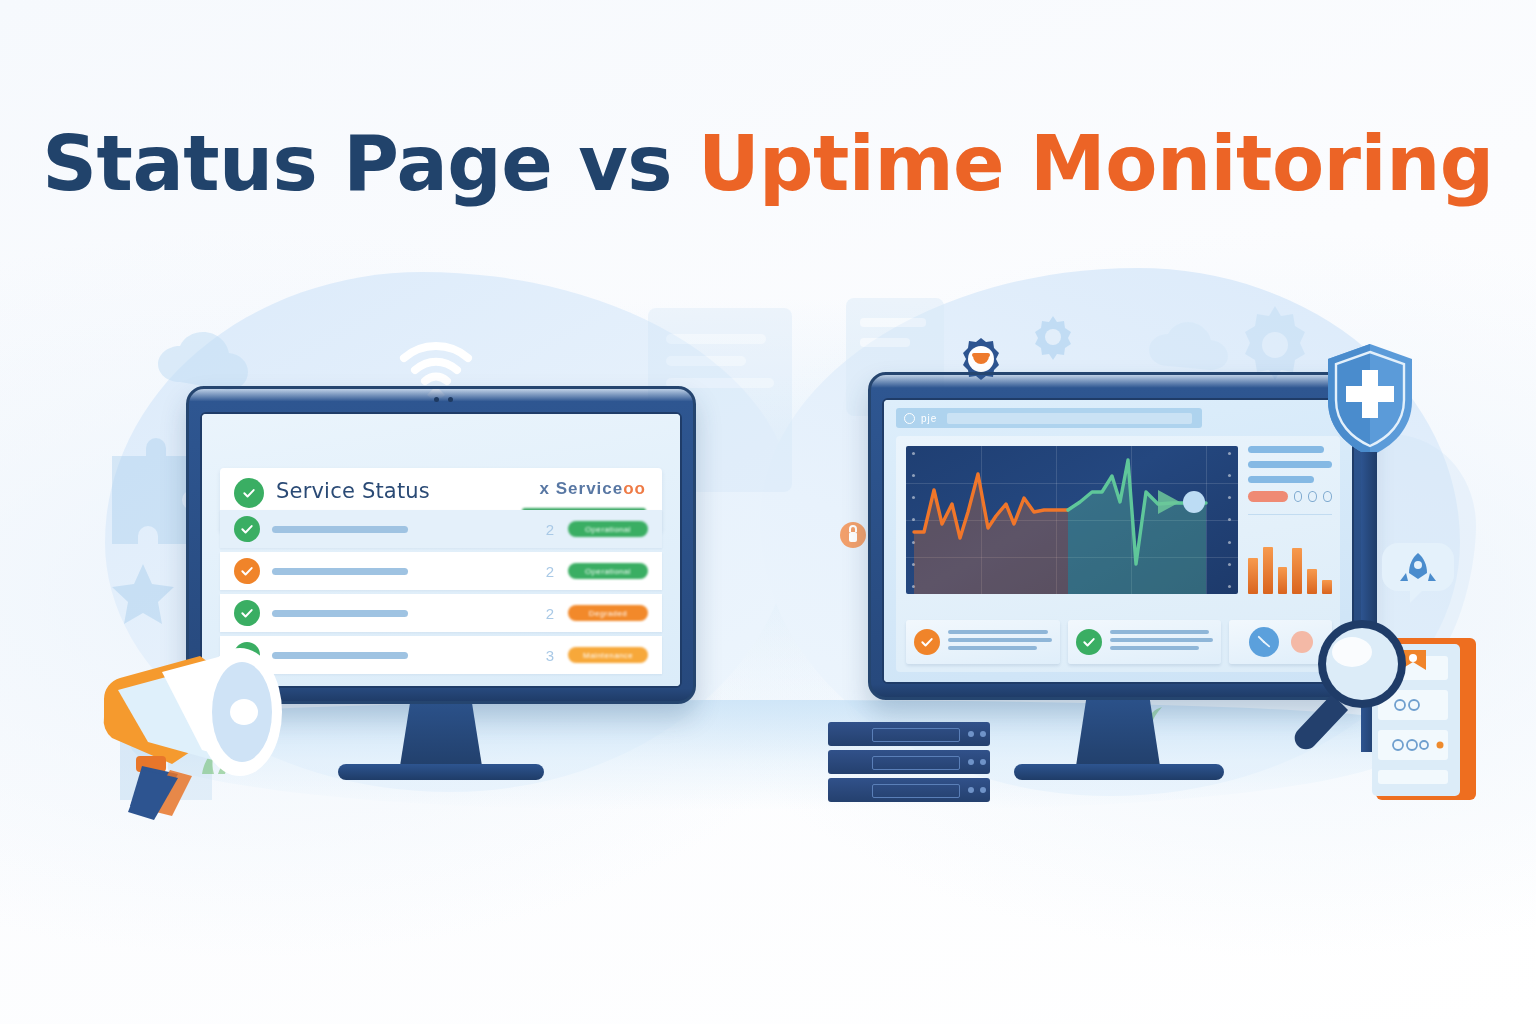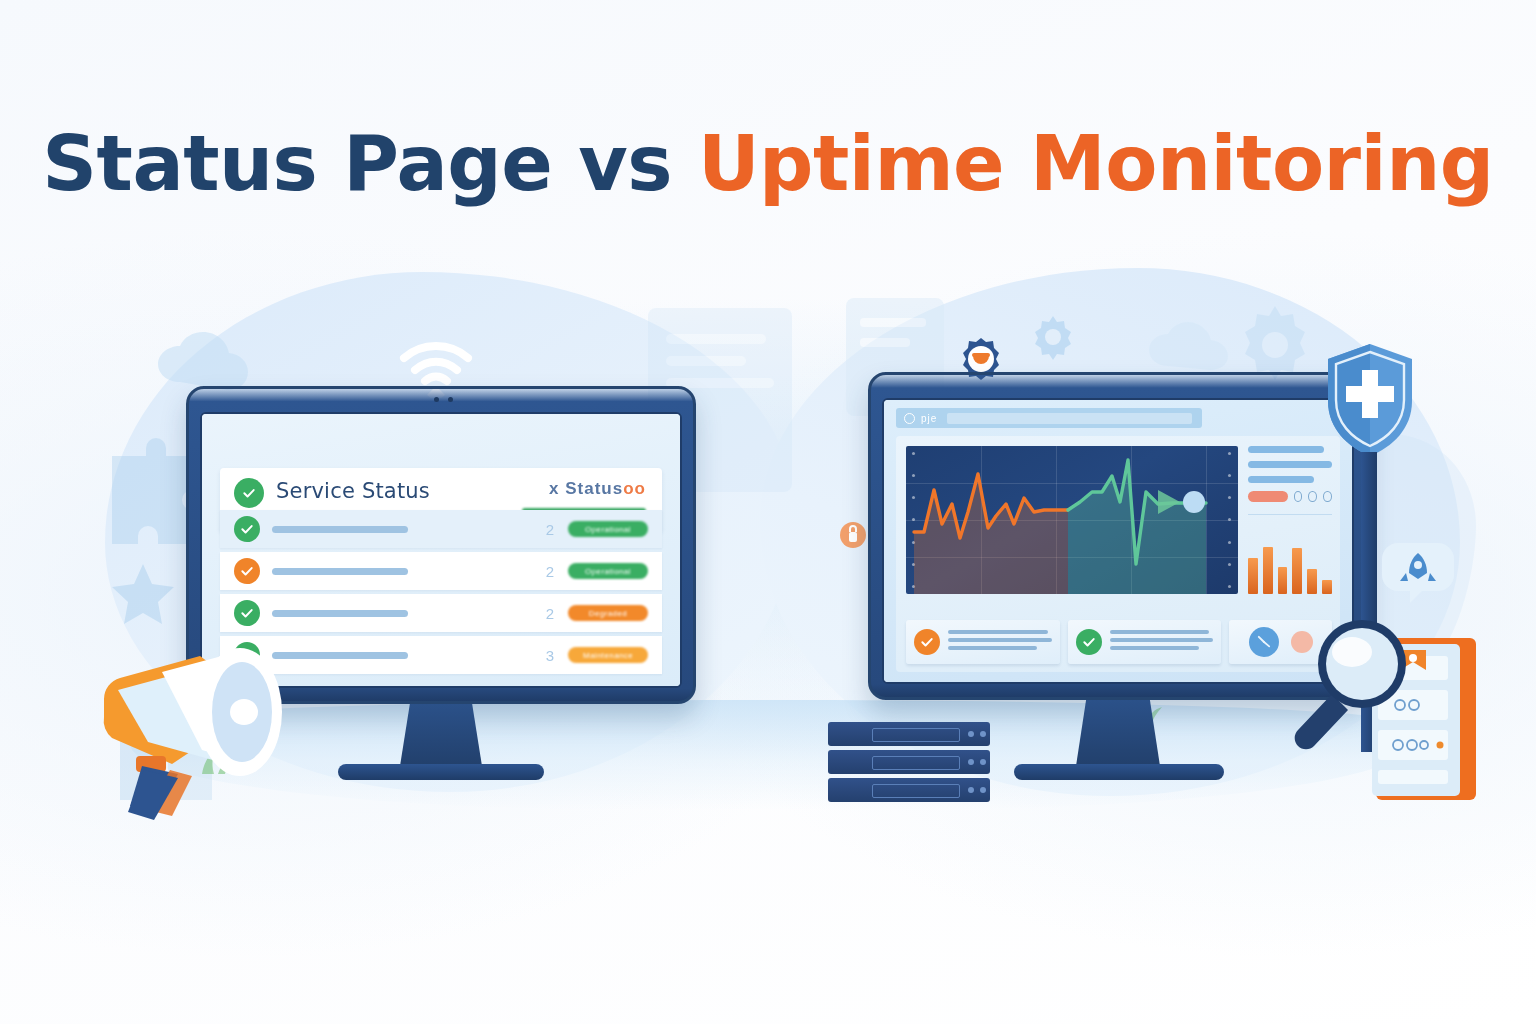--- a/index.html
+++ b/index.html
@@ -291,21 +291,21 @@
 
         <div class="ls-card">
           <div class="check big c-green">
             <svg viewBox="0 0 24 24">
                 <path d="M4 12.5l5.5 5.5L20 7" stroke="#fff" stroke-width="3.4" fill="none" stroke-linecap="round" stroke-linejoin="round"></path>
               </svg>
           </div>
           <div class="ls-title">Service Status</div>
           <div class="ls-brand">
             <span>x</span>
-            <span>Status</span><span class="dot">oo</span>
+            <span>Service</span><span class="dot">oo</span>
           </div>
           <div class="ls-lines">
             <div class="ls-line" style="width:218px;"></div>
             <div class="ls-line" style="width:218px;"></div>
           </div>
           <div class="ls-pill">Subscribe</div>
         </div>
 
         <div class="ls-row even" style="top:96px;">
           <div class="check c-green">

